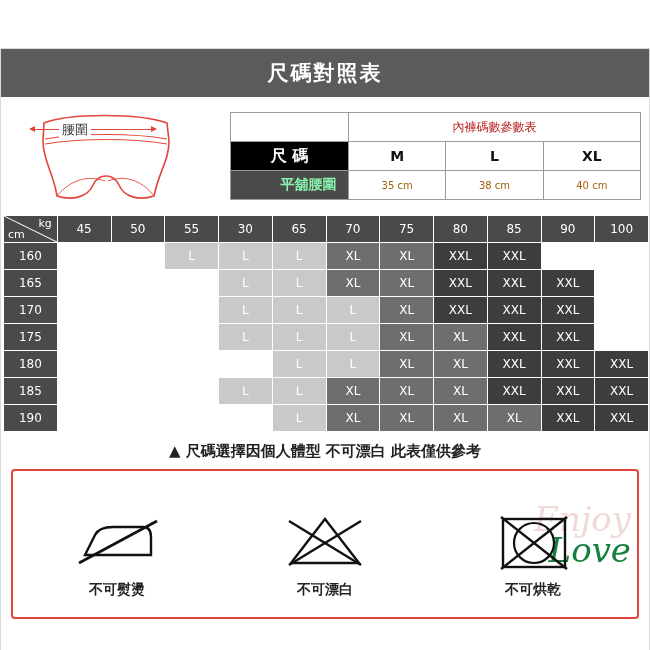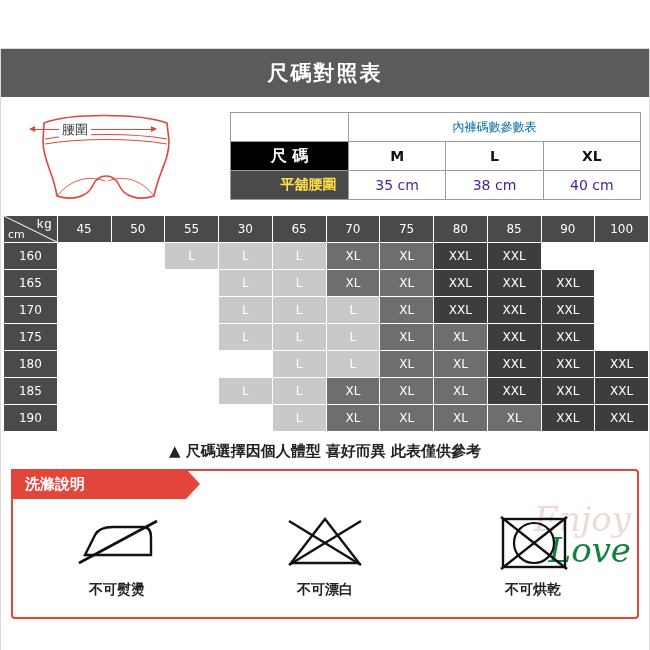--- a/index.html
+++ b/index.html
@@ -26,43 +26,43 @@
   .waist-label{
     position:absolute;left:50px;top:20px;font-size:13px;color:#333;background:#fff;padding:0 3px;z-index:3;
   }
   .waist-line{position:absolute;left:22px;top:28px;width:125px;height:1px;background:#e2453a;z-index:2;}
   .waist-arrow-l{position:absolute;left:20px;top:25px;width:0;height:0;border-top:3px solid transparent;border-bottom:3px solid transparent;border-right:6px solid #e2453a;}
   .waist-arrow-r{position:absolute;left:142px;top:25px;width:0;height:0;border-top:3px solid transparent;border-bottom:3px solid transparent;border-left:6px solid #e2453a;}
 
   .sizetable{flex:1;margin-left:6px;}
   table.sz{border-collapse:collapse;width:100%;}
   table.sz td{border:1px solid #9a9a9a;text-align:center;font-size:14px;height:26px;}
-  .sz .hdrtitle{font-size:12px;color:#0369a1;border:1px solid #9a9a9a;}
+  .sz .hdrtitle{font-size:12px;color:#b91c1c;border:1px solid #9a9a9a;}
   .sz .blk{background:#000000;color:#fff;font-weight:bold;font-size:16px;}
-  .sz .lbl{background:#4a4a4a;color:#fde047;font-weight:bold;font-size:14px;padding-left:39px;}
-  .sz .val{background:#fff;color:#4c1d95;font-size:14px;}
+  .sz .lbl{background:#4a4a4a;color:#86efac;font-weight:bold;font-size:14px;padding-left:39px;}
+  .sz .val{background:#fff;color:#a16207;font-size:10px;}
   .sz .szhd{background:#fff;color:#111;font-weight:bold;font-size:14px;}
   .blank{border:1px solid #9a9a9a;background:#fff;}
 
   
   .matrixwrap{padding:0 2px;}
   table.mx{border-collapse:collapse;width:646px;table-layout:fixed;}
   table.mx td{
     border:1px solid #ffffff;text-align:center;font-size:12px;height:24px;
     color:#ffffff;
   }
   td.corner{background:#4a4a4a;position:relative;height:30px;padding:0;}
   td.colh{background:#4a4a4a;color:#fff;font-size:13px;}
   td.rowh{background:#4a4a4a;color:#fff;font-size:13px;width:52px;}
   td.c-empty{background:#ffffff;border:1px solid #ffffff;}
   td.c-m{background:#ffffff;color:#3b3b3b;border:1px solid #d0d0d0;}
   td.c-l{background:#c9c9c9;color:#3b3b3b;}
   td.c-xl{background:#6e6e6e;color:#ffffff;}
   td.c-xxl{background:#3d3d3d;color:#ffffff;}
-  .corner .kg{position:absolute;right:5px;top:1px;font-size:13px;font-family:Liberation Mono, monospace;}
+  .corner .kg{position:absolute;right:5px;top:1px;font-size:11px;}
   .corner .cm{position:absolute;left:4px;bottom:1px;font-size:11px;}
   .corner .slash{position:absolute;left:0;top:0;width:100%;height:100%;}
 
   
   .wm{position:absolute;right:18px;top:455px;text-align:right;pointer-events:none;}
   .wm .w1{font-family:"DejaVu Serif","Liberation Serif",serif;font-style:italic;font-size:34px;color:#f0d9d6;line-height:30px;}
   .wm .w2{font-family:"DejaVu Serif","Liberation Serif",serif;font-style:italic;font-size:34px;color:#15803d;line-height:32px;}
 
   .note{text-align:center;font-size:15px;color:#222;font-weight:bold;padding:10px 0 8px;}
 
@@ -253,26 +253,23 @@
           </tr>
         </tbody>
     </table>
   </div>
 
   <div class="wm">
     <div class="w1">Enjoy</div>
     <div class="w2">Love</div>
   </div>
 
-  <div class="note">▲ 尺碼選擇因個人體型 喜好而異 此表僅供參考</div>
+  <div class="note">▲ 尺碼選擇因個人體型 不可漂白 此表僅供參考</div>
 
   <div class="washbox">
-    <div class="washtag">
-      <span>洗滌說明</span>
-    </div>
     <div class="icons">
 
 
       <div class="iconcell">
         <svg width="96" height="66" viewBox="0 0 96 66">
           <path d="M16 48 L26 28 C29 22 36 20 44 20 L74 20 C80 20 82 24 82 30 L82 48 Z" fill="none" stroke="#111" stroke-width="2.4"></path>
           <line x1="10" y1="56" x2="88" y2="14" stroke="#111" stroke-width="2.6"></line>
         </svg>
         <div class="lbl2">不可熨燙</div>
       </div>

